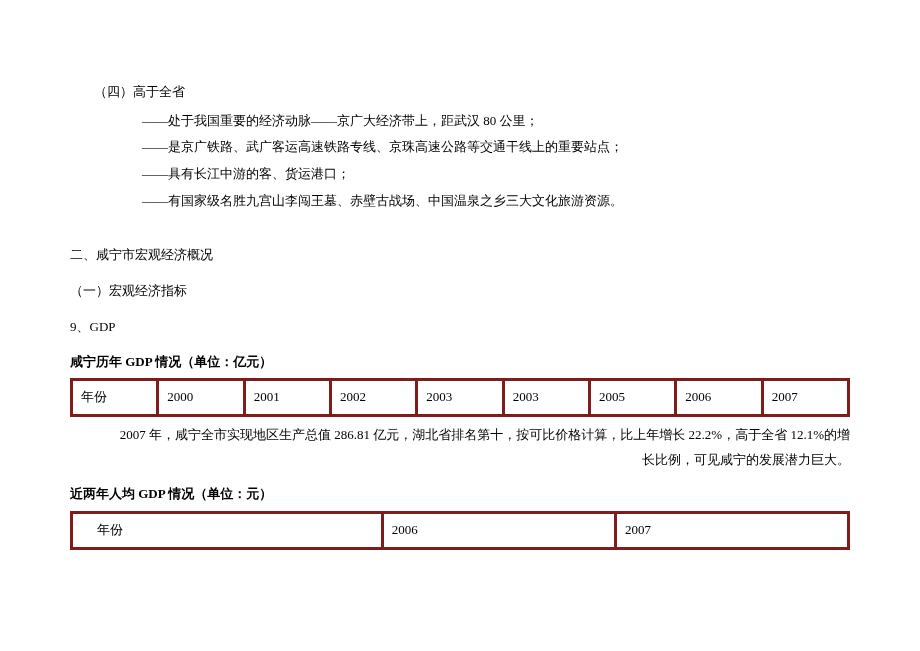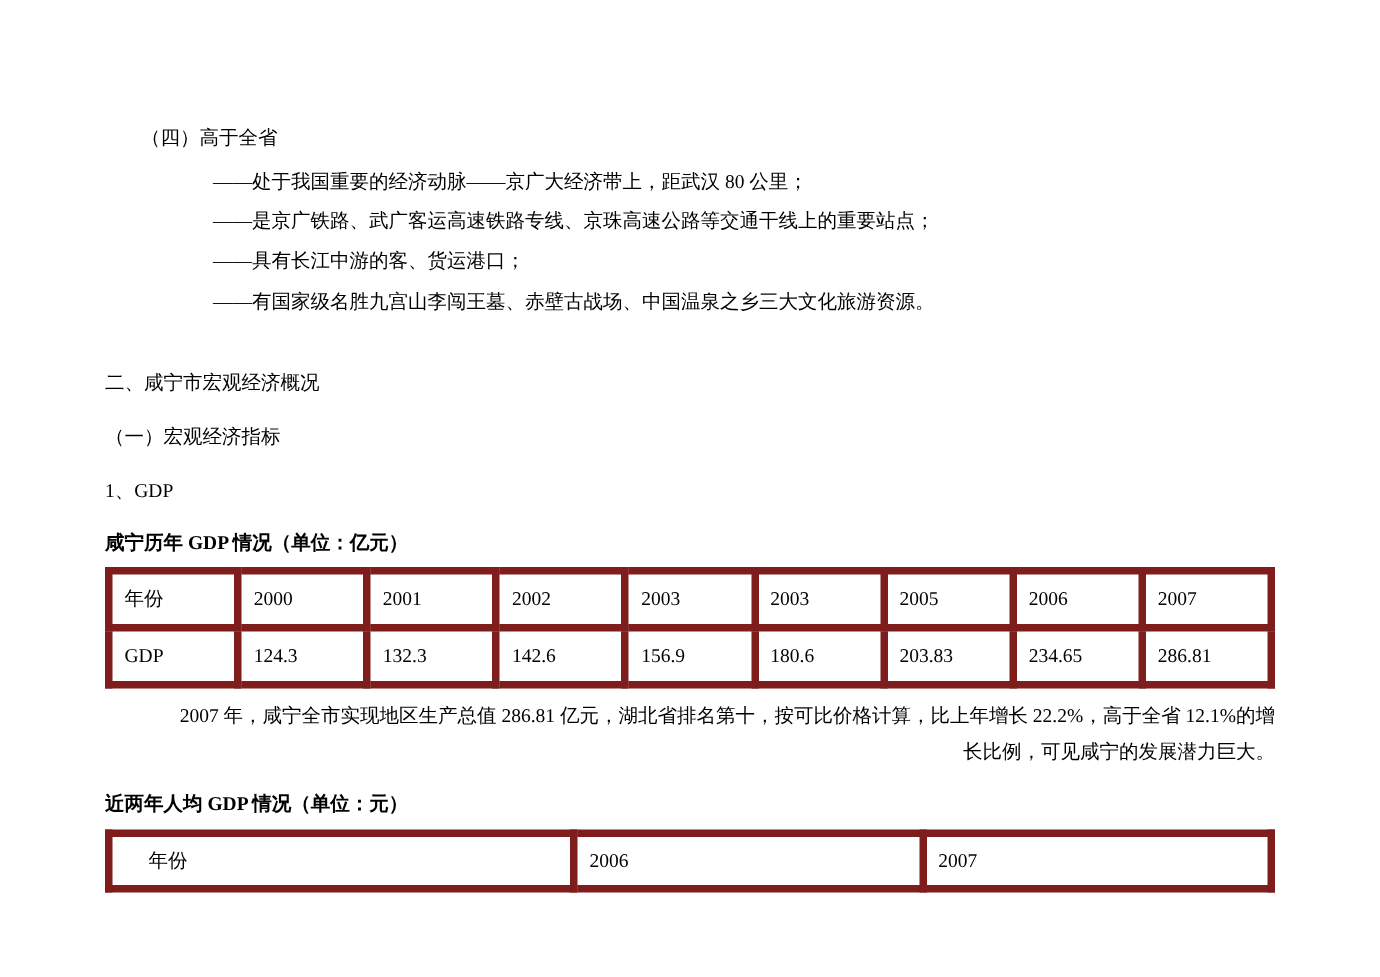--- a/index.html
+++ b/index.html
@@ -33,21 +33,21 @@
       font-weight: bold;
       margin-top: 10px;
       margin-bottom: 4px;
     }
     table {
       border-collapse: collapse;
       width: 100%;
       font-size: 13px;
     }
     td {
-      border: 5px solid #7f1d1d;
+      border: 3px solid #7f1d1d;
       padding: 4px 8px;
       text-align: left;
       vertical-align: middle;
       height: 18px;
     }
     .table1 td { width: 11.1%; }
     .para {
       margin-left: 48px;
       margin-top: 6px;
       margin-bottom: 4px;
@@ -64,46 +64,35 @@
 <div class="section-heading">（四）高于全省</div>
 <div class="bullet-line">——处于我国重要的经济动脉——京广大经济带上，距武汉 80 公里；</div>
 <div class="bullet-line">——是京广铁路、武广客运高速铁路专线、京珠高速公路等交通干线上的重要站点；</div>
 <div class="bullet-line">——具有长江中游的客、货运港口；</div>
 <div class="bullet-line">——有国家级名胜九宫山李闯王墓、赤壁古战场、中国温泉之乡三大文化旅游资源。</div>
 
 <div class="spacer"></div>
 
 <div class="h2-line">二、咸宁市宏观经济概况</div>
 <div class="h3-line">（一）宏观经济指标</div>
-<div class="h3-line">1、GDP</div>
+<div class="h3-line">9、GDP</div>
 
 <div class="table-title">咸宁历年 GDP 情况（单位：亿元）</div>
 <table class="table1">
   <tbody>
       <tr>
     <td>年份</td>
     <td>2000</td>
     <td>2001</td>
     <td>2002</td>
     <td>2003</td>
     <td>2003</td>
     <td>2005</td>
     <td>2006</td>
     <td>2007</td>
-  </tr>
-  <tr>
-    <td>GDP</td>
-    <td>124.3</td>
-    <td>132.3</td>
-    <td>142.6</td>
-    <td>156.9</td>
-    <td>180.6</td>
-    <td>203.83</td>
-    <td>234.65</td>
-    <td>286.81</td>
   </tr>
 </tbody>
   </table>
 
 <div class="para">2007 年，咸宁全市实现地区生产总值 286.81 亿元，湖北省排名第十，按可比价格计算，比上年增长 22.2%，高于全省 12.1%的增长比例，可见咸宁的发展潜力巨大。</div>
 
 <div class="table-title">近两年人均 GDP 情况（单位：元）</div>
 <table class="table2">
   <tbody>
       <tr>

